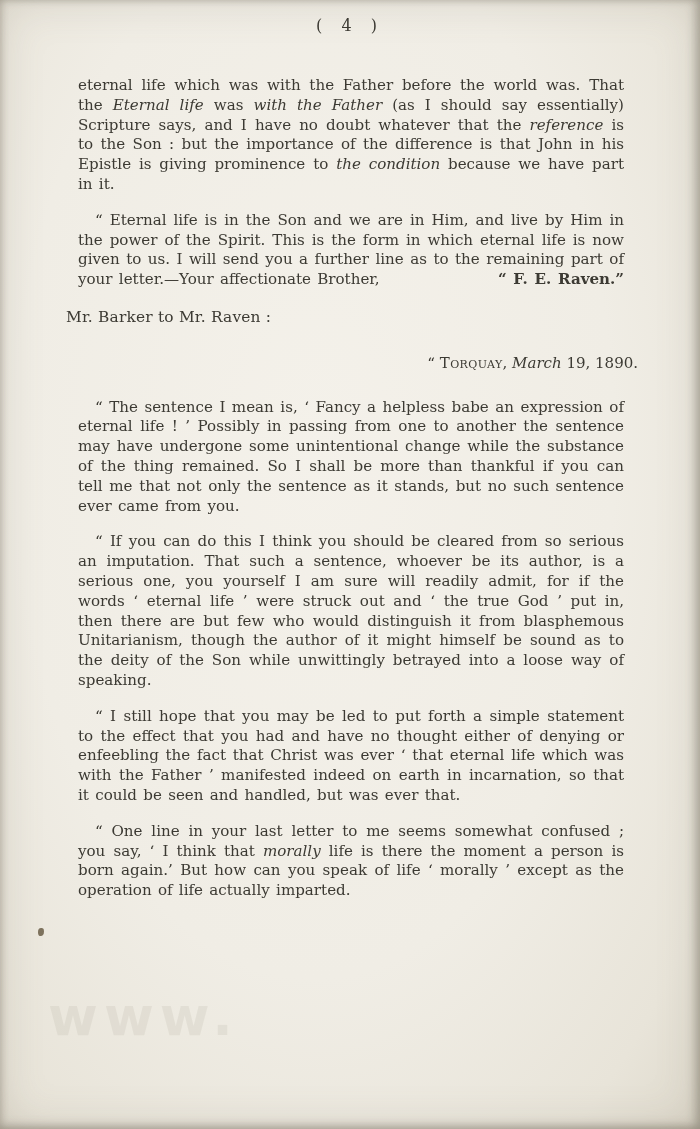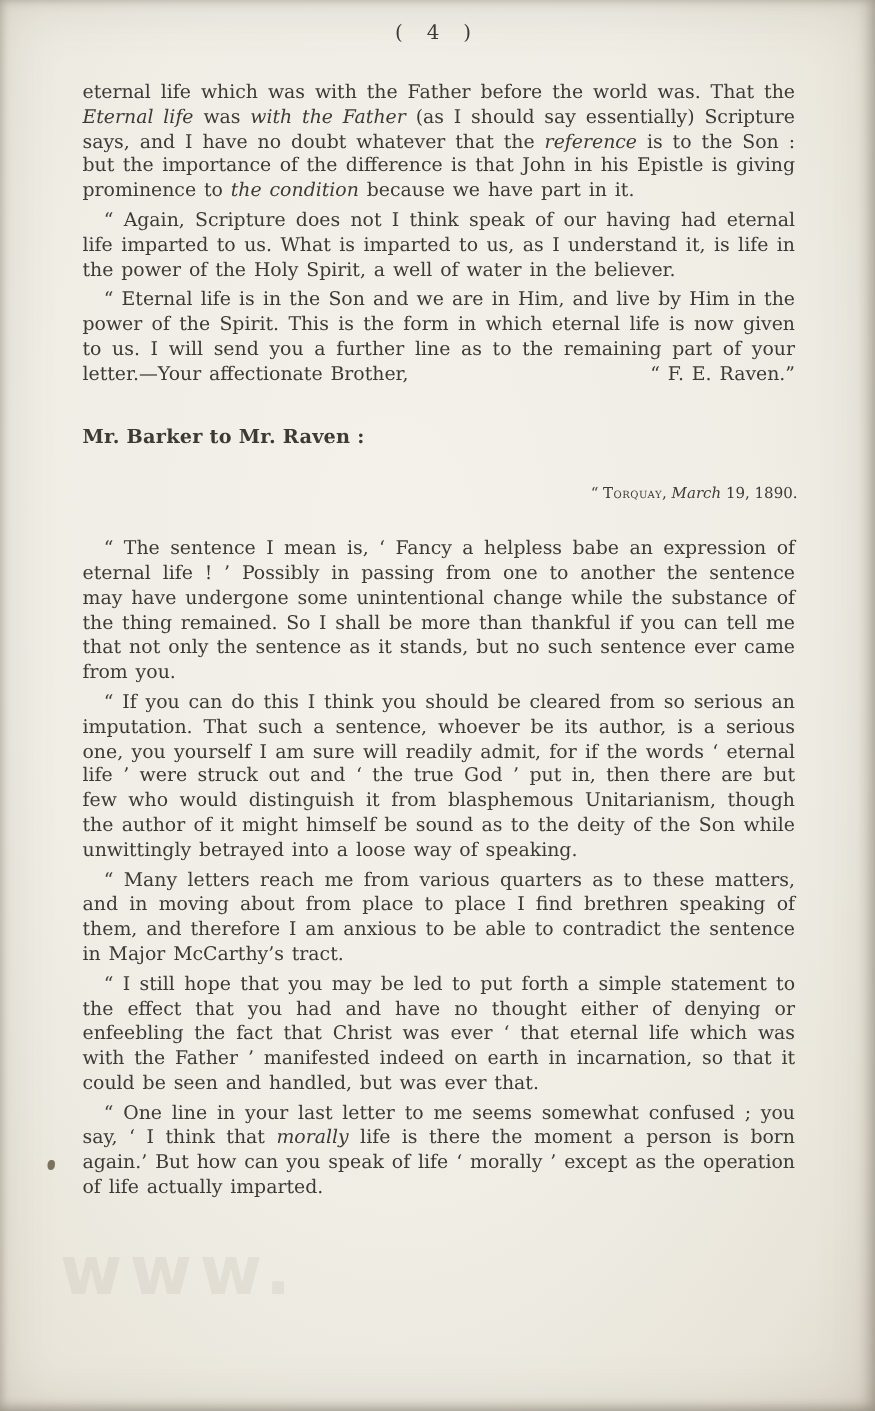--- a/index.html
+++ b/index.html
@@ -37,40 +37,40 @@
 
   .text-column {
     position: absolute;
     left: 62px; right: 60px; top: 60px;
     color: #3c3a33;
     font-family: "DejaVu Serif", "Liberation Serif", serif;
     font-size: 15.1px;
     line-height: 19.8px;
   }
 
-  .para { margin: 4px; text-align: justify; word-spacing: 1.5px; }
+  .para { margin: 16px; text-align: justify; word-spacing: 1.5px; }
   .para.indent { text-indent: 17px; }
 
   .heading {
-    margin: 30px 0 0 4px;
-    font-weight: bold;
+    margin: 18px 0 0 4px;
+    font-weight: normal;
     font-size: 15.4px;
     letter-spacing: .2px;
   }
 
   .dateline {
     margin: 26px 2px 24px 0;
     text-align: right;
-    font-size: 12px;
+    font-size: 15px;
   }
 
   .i  { font-style: italic; }
   .b  { font-weight: 700; }
   .sc { font-variant: small-caps; letter-spacing: .4px; }
-  .sig { float: right; }
+  .sig { float: right; font-weight: bold; }
 
   .watermark {
     position: absolute;
     left: 48px; top: 985px;
     font-family: "DejaVu Sans", "Liberation Sans", sans-serif;
     font-size: 54px;
     font-weight: bold;
     letter-spacing: 6px;
     color: #857f6e;
     opacity: .10;
@@ -87,25 +87,23 @@
     opacity: .85;
   }
 </style>
 </head>
 <body>
 
 <div class="page">
   <div class="folio">( 4 )</div>
   <div class="text-column">
       <p class="para"><span>eternal life which was with the Father before the world was.  That the </span><span class="i">Eternal life</span><span> was </span><span class="i">with the Father</span><span> (as I should say essentially) Scripture says, and I have no doubt whatever that the </span><span class="i">reference</span><span> is to the Son : but the importance of the difference is that John in his Epistle is giving prominence to </span><span class="i">the condition</span><span> because we have part in it.</span></p>
-      <p class="para indent"><span>“ Again, Scripture does not I think speak of our having had eternal life imparted to us.  What is imparted to us, as I understand it, is life in the power of the Holy Spirit, a well of water in the believer.</span></p>
       <p class="para indent"><span>“ Eternal life is in the Son and we are in Him, and live by Him in the power of the Spirit.  This is the form in which eternal life is now given to us.  I will send you a further line as to the remaining part of your letter.—Your affectionate Brother,</span><span class="sig">“ F. E. Raven.”</span></p>
       <p class="heading"><span>Mr. Barker to Mr. Raven :</span></p>
       <p class="dateline"><span>“ </span><span class="sc">Torquay</span><span>, </span><span class="i">March</span><span> 19, 1890.</span></p>
       <p class="para indent"><span>“ The sentence I mean is, ‘ Fancy a helpless babe an expression of eternal life ! ’  Possibly in passing from one to another the sentence may have undergone some unintentional change while the substance of the thing remained.  So I shall be more than thankful if you can tell me that not only the sentence as it stands, but no such sentence ever came from you.</span></p>
       <p class="para indent"><span>“ If you can do this I think you should be cleared from so serious an imputation.  That such a sentence, whoever be its author, is a serious one, you yourself I am sure will readily admit, for if the words ‘ eternal life ’ were struck out and ‘ the true God ’ put in, then there are but few who would distinguish it from blasphemous Unitarianism, though the author of it might himself be sound as to the deity of the Son while unwittingly betrayed into a loose way of speaking.</span></p>
-      <p class="para indent"><span>“ Many letters reach me from various quarters as to these matters, and in moving about from place to place I find brethren speaking of them, and therefore I am anxious to be able to contradict the sentence in Major McCarthy’s tract.</span></p>
       <p class="para indent"><span>“ I still hope that you may be led to put forth a simple statement to the effect that you had and have no thought either of denying or enfeebling the fact that Christ was ever ‘ that eternal life which was with the Father ’ manifested indeed on earth in incarnation, so that it could be seen and handled, but was ever that.</span></p>
       <p class="para indent"><span>“ One line in your last letter to me seems somewhat confused ; you say, ‘ I think that </span><span class="i">morally</span><span> life is there the moment a person is born again.’  But how can you speak of life ‘ morally ’ except as the operation of life actually imparted.</span></p>
     </div>
   <div class="watermark">www.</div>
   <div class="speck"></div>
 </div>
 
 </body></html>

